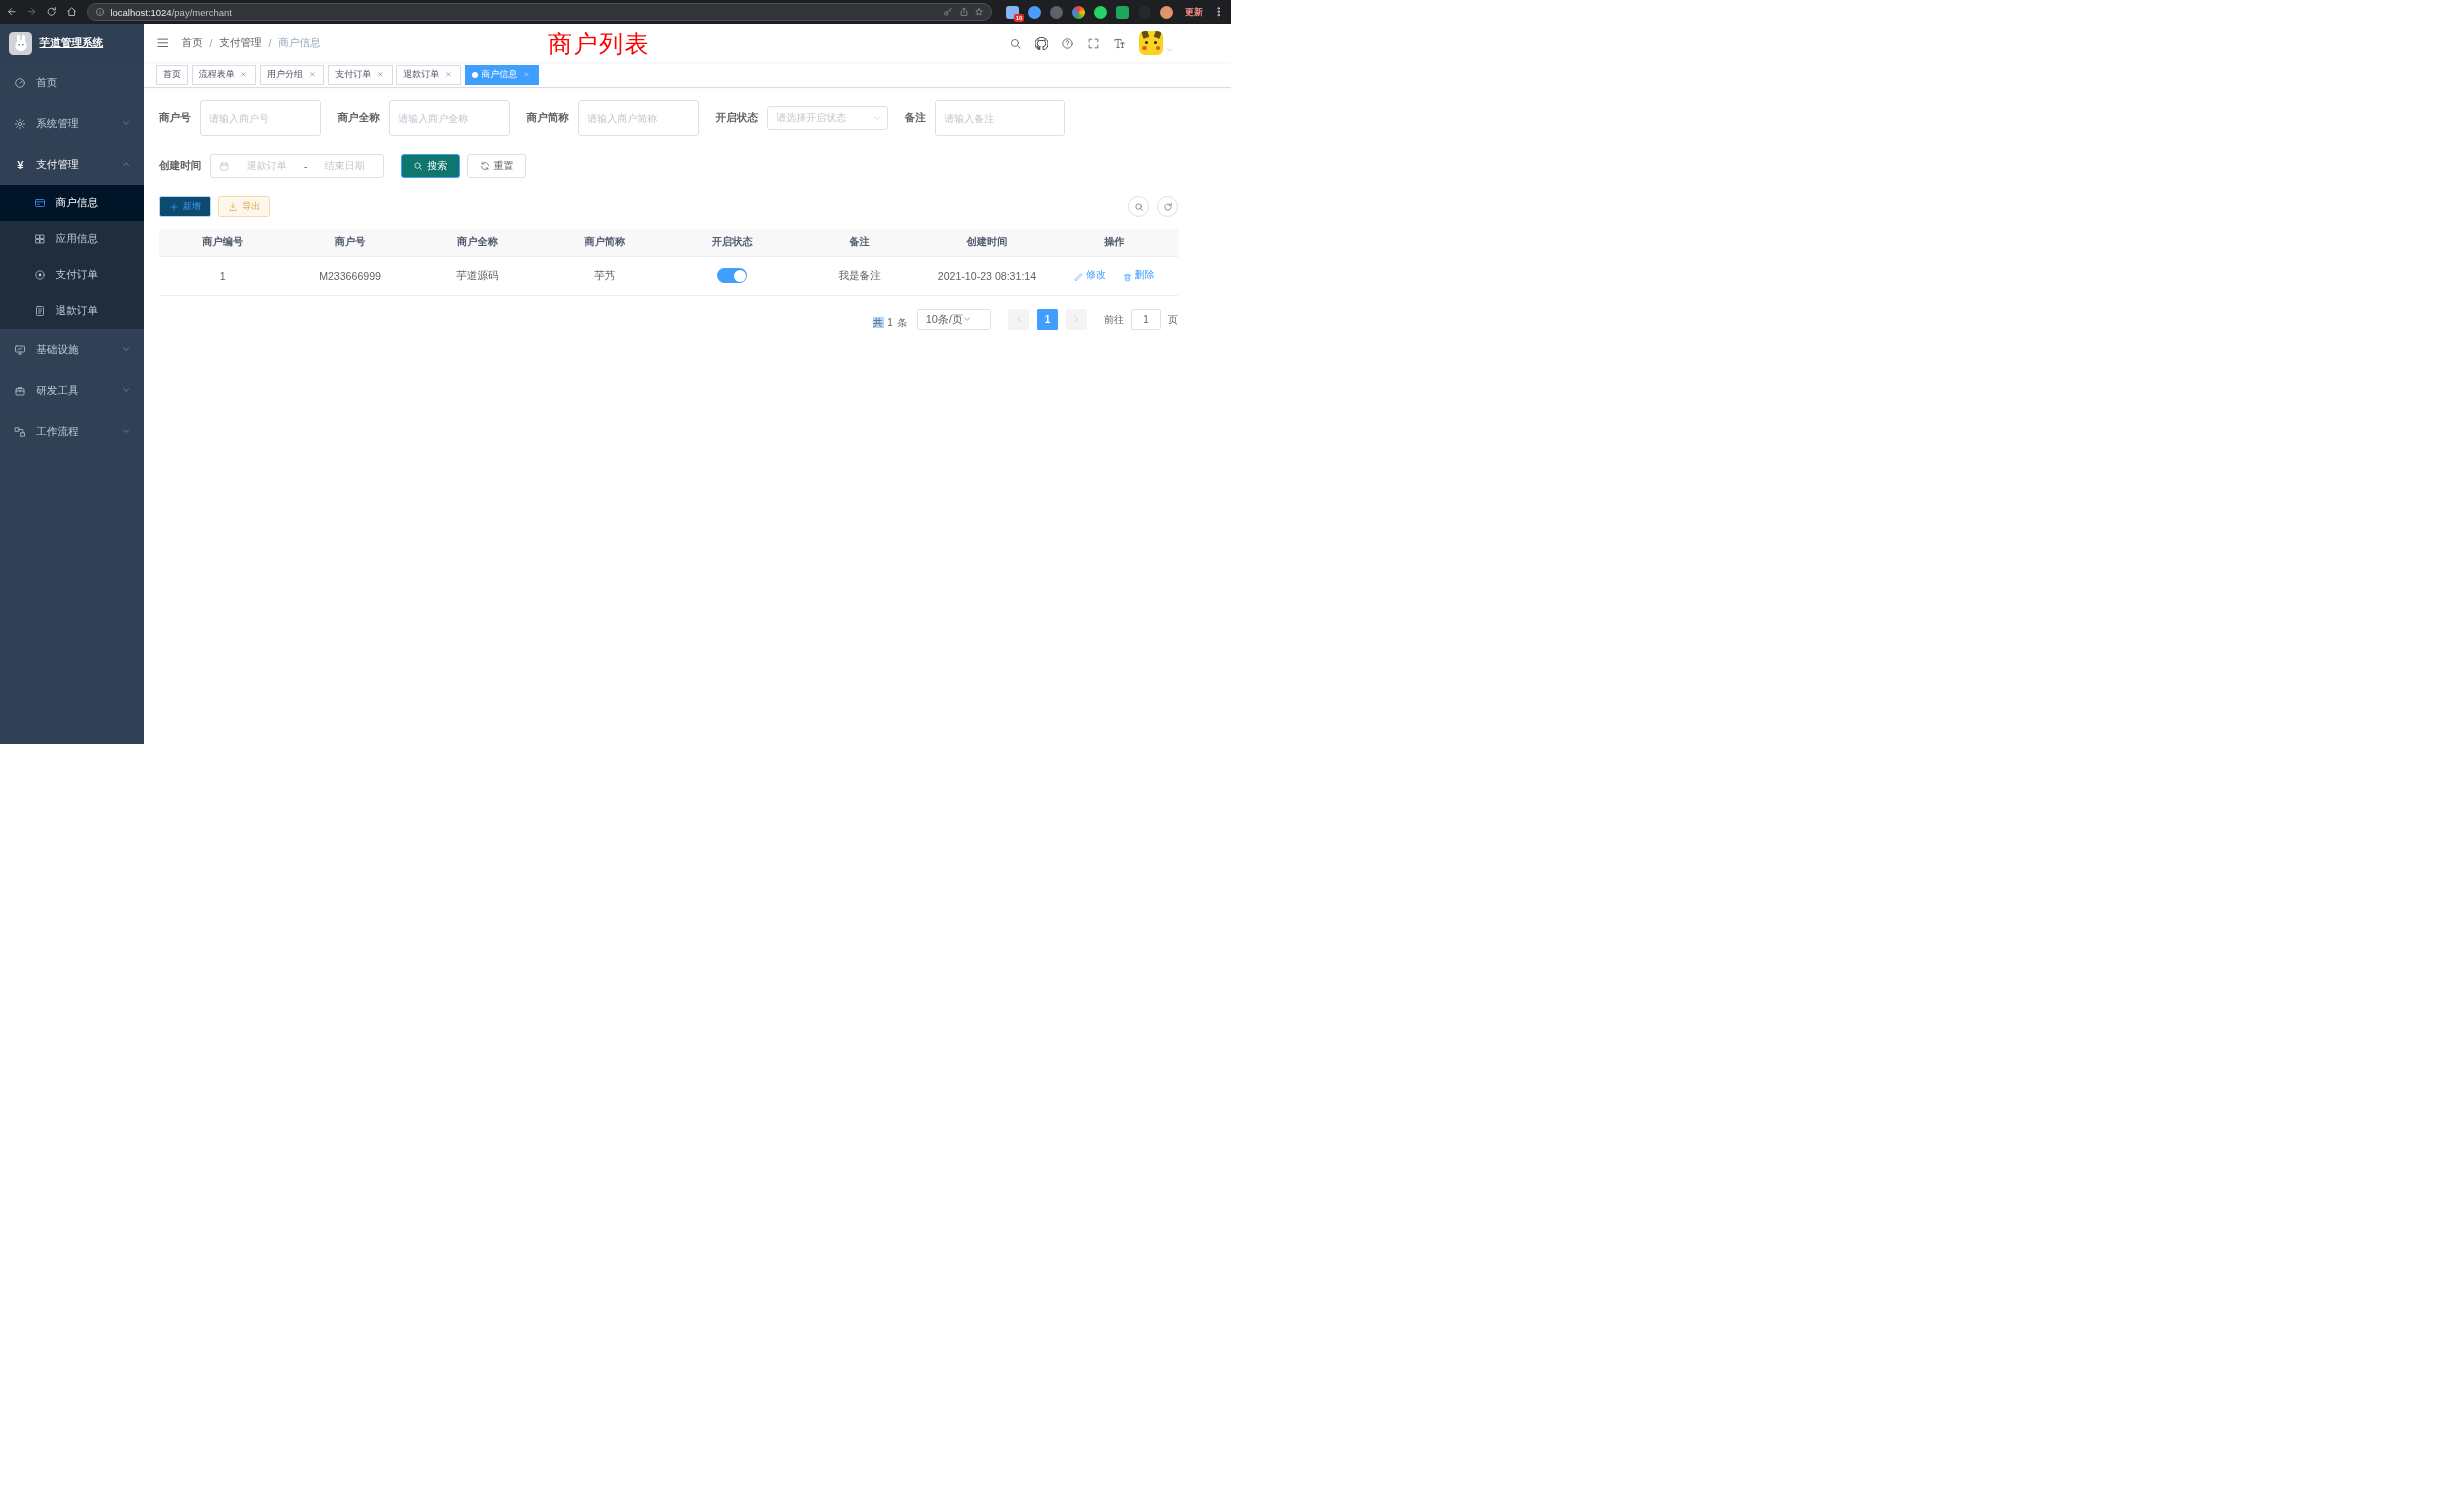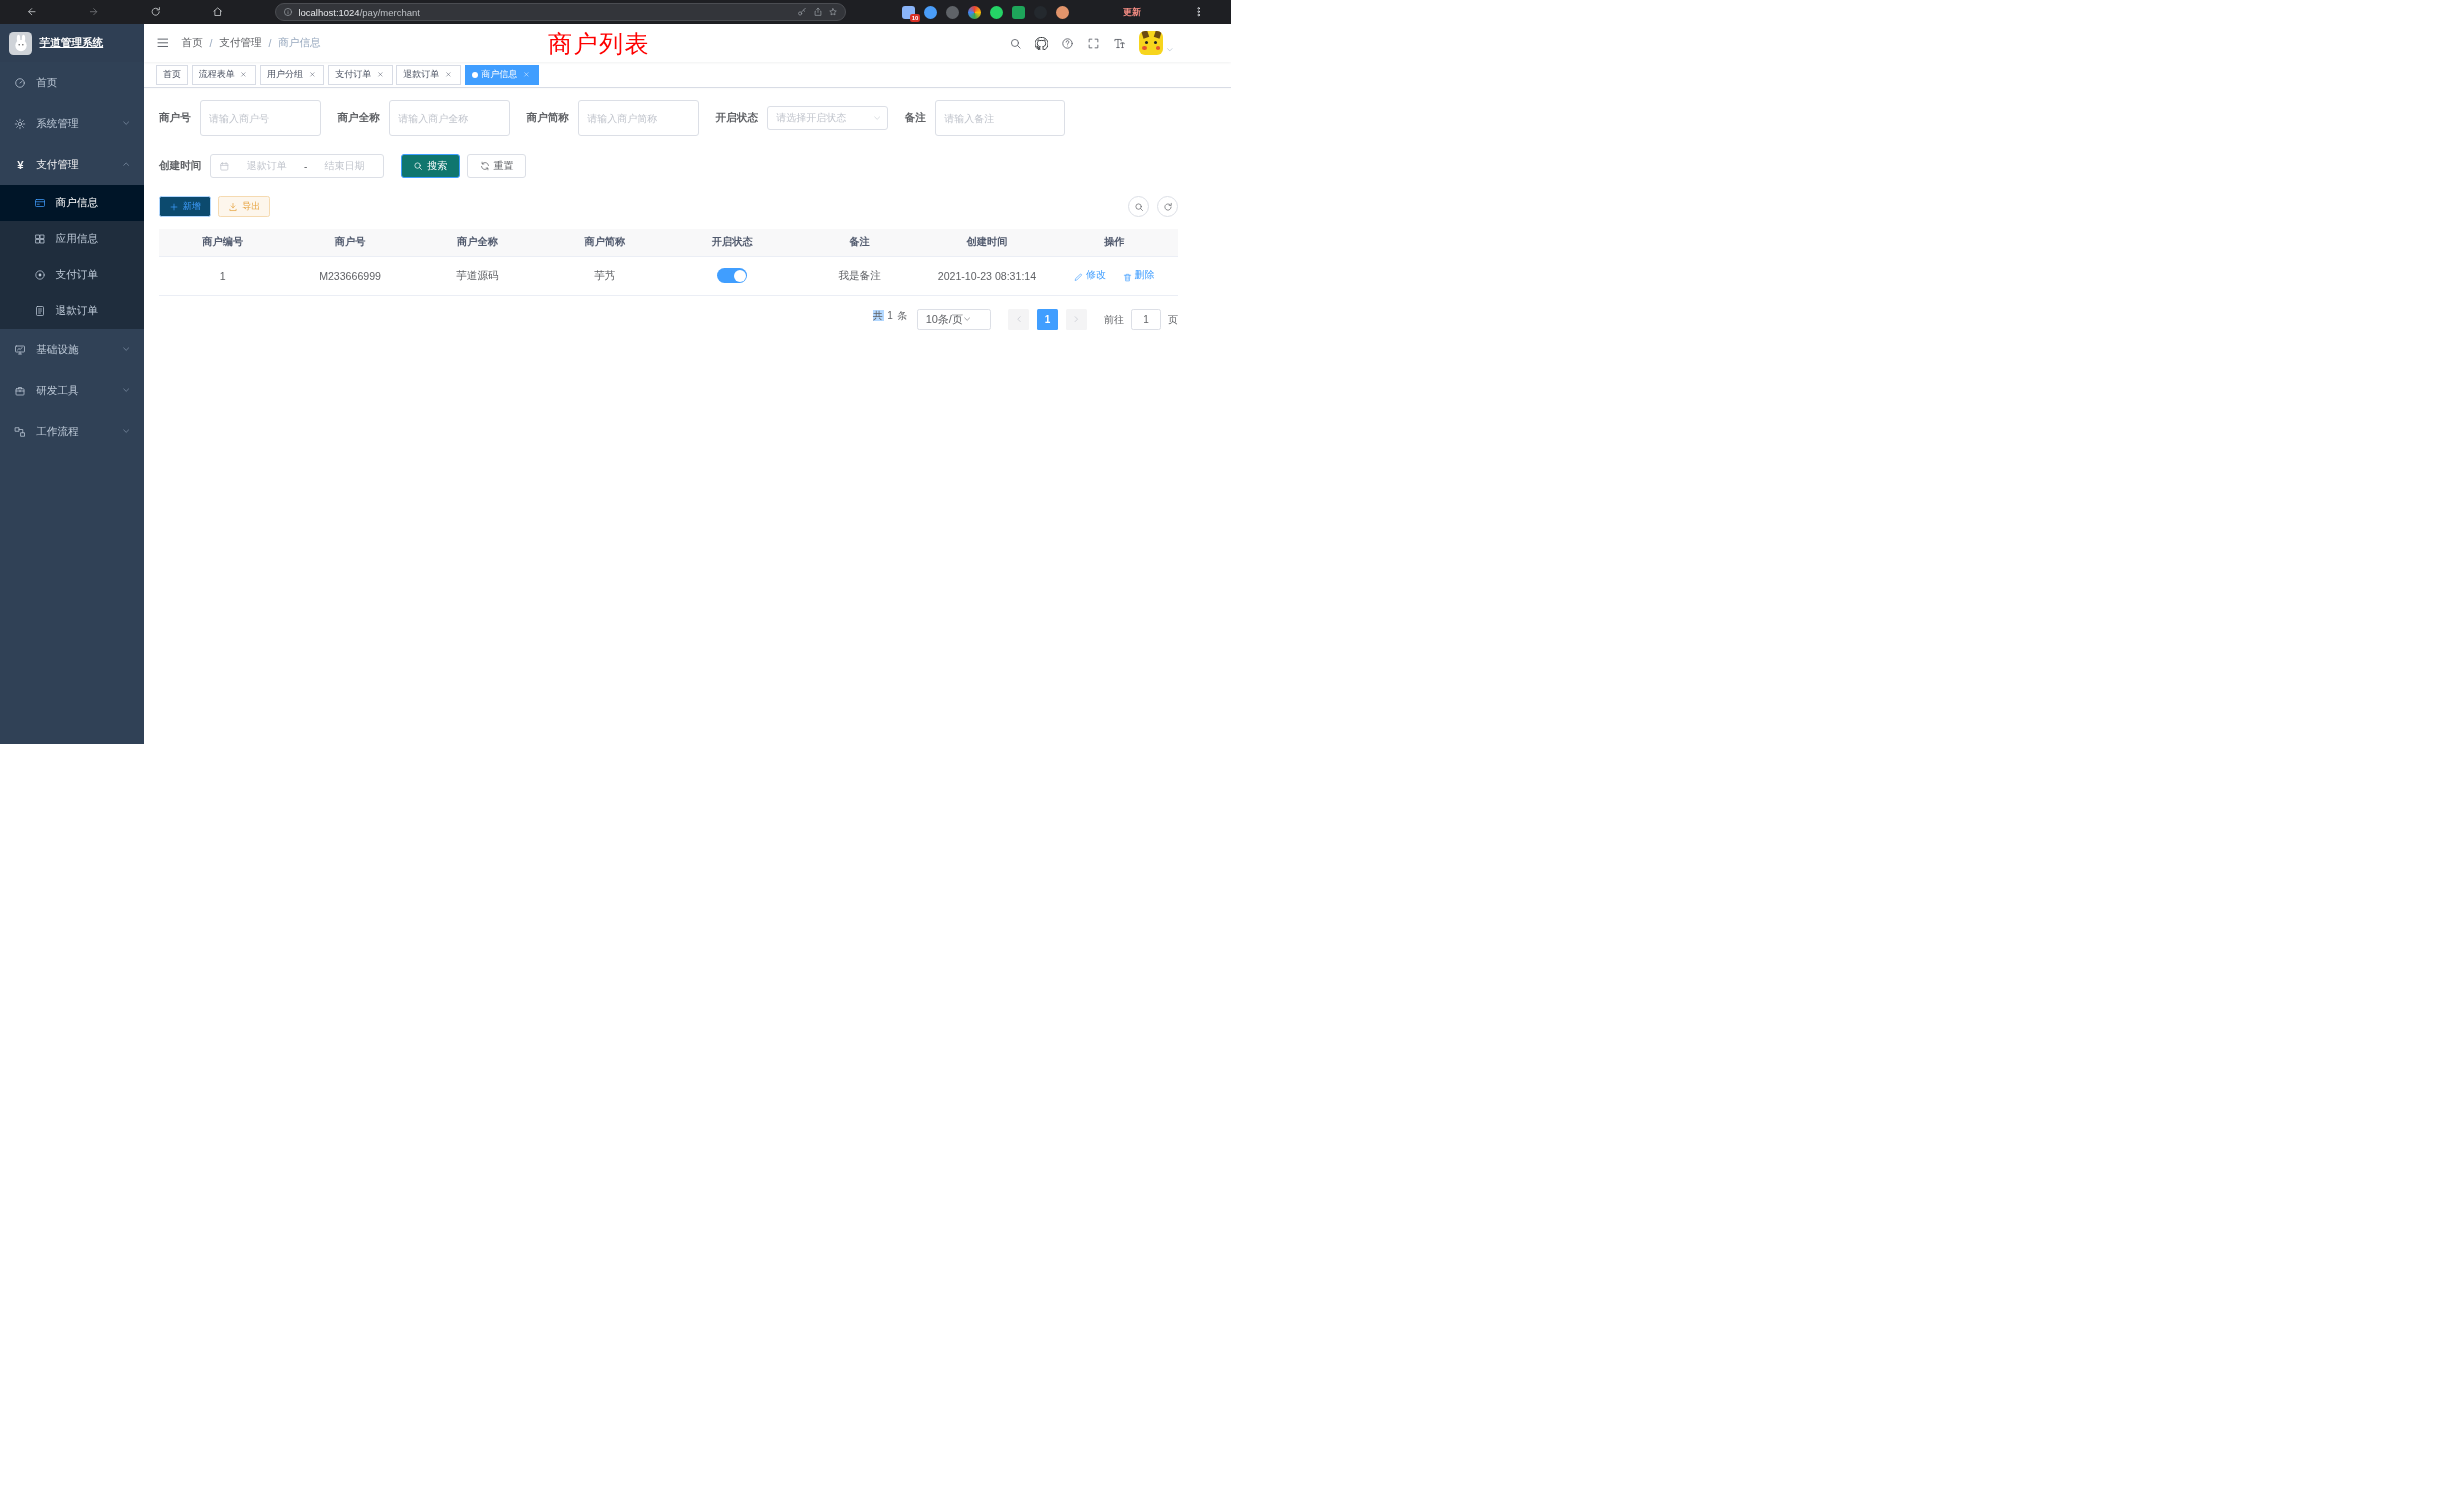--- a/index.html
+++ b/index.html
@@ -2,21 +2,21 @@
 <html style="font-size:12px"><head>
 <meta charset="utf-8">
 <style>
   * { margin:0; padding:0; box-sizing:border-box; }
   html,body { width:1231px; height:744px; overflow:hidden; background:#fff;
     font-family:"Liberation Sans","DejaVu Sans",sans-serif; }
   svg { display:block; }
   .svgi { width:12px; height:12px; stroke:currentColor; fill:none; stroke-width:1.7; stroke-linecap:round; stroke-linejoin:round; }
 
   
-  .chrome { height:24px; background:#1e1f23; display:flex; align-items:center; padding:0 22px;gap:42px; }
+  .chrome { height:24px; background:#1e1f23; display:flex; align-items:center; padding:0 2px; }
   .chrome-btn { width:20px; height:20px; display:flex; align-items:center; justify-content:center; color:#cfd1d4; border-radius:50%; flex-shrink:0; cursor:pointer; }
   .chrome-btn.dim { color:#76797d; }
   .chrome-btn .svgi { width:11.4px; height:11.4px; }
   .omnibox { flex:1; height:18px; background:#33353a; border:0.8px solid #4b4d52; border-radius:10px; margin:0 7.6px 0 4.5px; display:flex; align-items:center; padding:0 7.6px; gap:5.3px; min-width:0; }
   .omnibox .svgi { width:10px; height:10px; color:#9aa0a6; }
   .url { font-size:9.5px; white-space:nowrap; }
   .url .host { color:#e8eaed; }
   .url .path { color:#bdc1c6; }
   .ob-spacer { flex:1; }
   .ext-area { display:flex; align-items:center; gap:9px; padding:0 6px; }
@@ -113,21 +113,21 @@
   .circle-btn .svgi { width:10px; height:10px; }
 
   table.grid { width:100%; margin-top:12px; border-collapse:collapse; table-layout:fixed; }
   .grid th { height:27px; background:#f8f8f9; color:#515a6e; font-size:10.2px; font-weight:700; text-align:center; border-bottom:0.8px solid #ebeef5; }
   .grid td { height:39px; text-align:center; font-size:10.6px; color:#606266; border-bottom:0.8px solid #ebeef5; }
   .switch { width:30px; height:15px; border-radius:7.6px; background:#409EFF; position:relative; display:inline-block; vertical-align:middle; cursor:pointer; }
   .switch::after { content:""; position:absolute; top:1.5px; right:1.5px; width:12px; height:12px; border-radius:50%; background:#fff; }
   .op-link { color:#409EFF; font-size:10px; display:inline-flex; align-items:flex-end; gap:3px; margin:0 6.8px; cursor:pointer; }
   .op-link .svgi { width:9px; height:9px; }
 
-  .pagination { display:flex; align-items:flex-start; justify-content:flex-end; margin-top:13.6px; font-size:10px; color:#606266; }
+  .pagination { display:flex; align-items:flex-end; justify-content:flex-end; margin-top:13.6px; font-size:10px; color:#606266; }
   .pg-total { margin-right:9px; letter-spacing:0.8px; }
   .pg-total .hl { background:rgba(64,158,255,.4); }
   .page-size { width:74px; height:21px; border:0.8px solid #dcdfe6; border-radius:2.3px; display:flex; align-items:center; padding:0 6px 0 7.6px; cursor:pointer; margin-right:13.6px; }
   .page-size span { flex:1; font-size:11px; color:#606266; white-space:nowrap; }
   .pg-btn { min-width:21px; height:21px; background:#f4f4f5; border-radius:1.5px; color:#c0c4cc; display:flex; align-items:center; justify-content:center; margin:0 3.8px; cursor:default; }
   .pg-btn .svgi { width:8.3px; height:8.3px; stroke-width:2; }
   .pg-num { min-width:21px; height:21px; background:#409EFF; color:#fff; font-weight:700; border-radius:1.5px; display:flex; align-items:center; justify-content:center; margin:0 3.8px; cursor:pointer; }
   .pg-goto { display:flex; align-items:center; gap:7px; margin-left:13.6px; }
   .goto-input { width:30px; height:21px; border:0.8px solid #dcdfe6; border-radius:2.3px; text-align:center; font-size:10px; color:#606266; outline:none; font-family:inherit; }
 </style>

